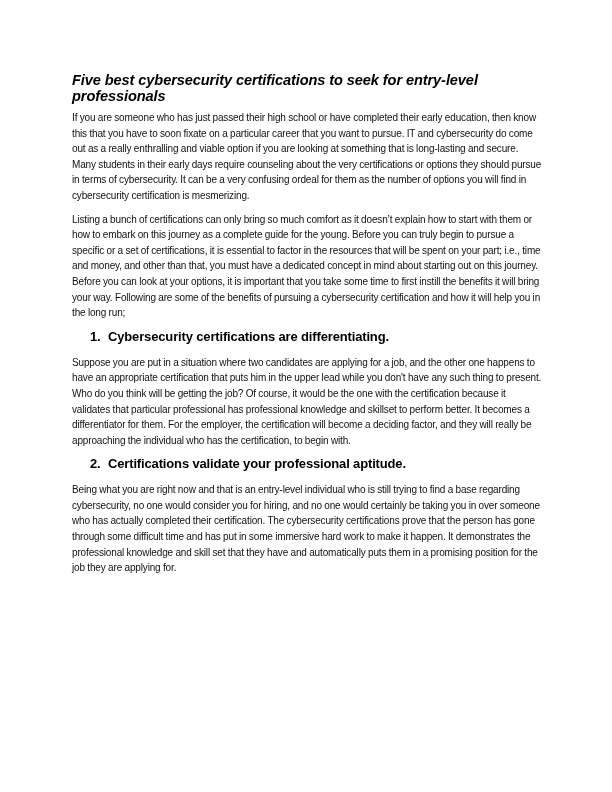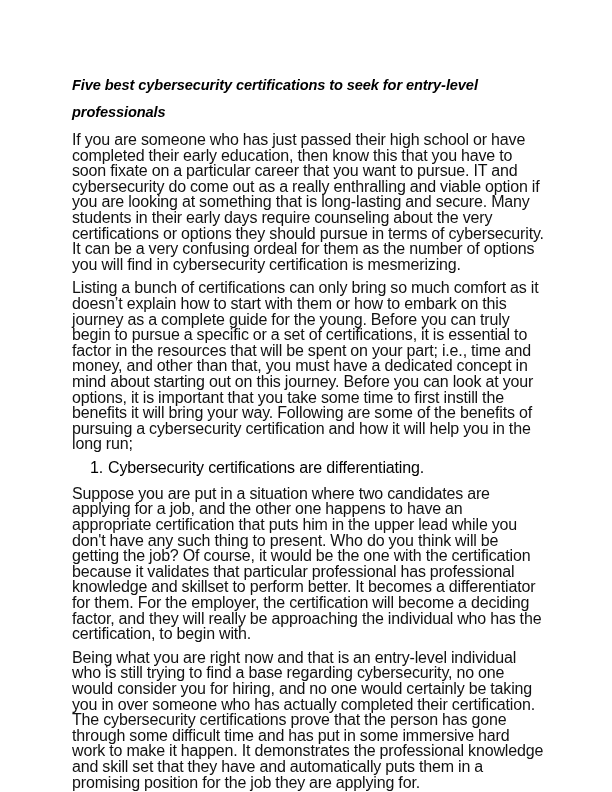--- a/index.html
+++ b/index.html
@@ -19,35 +19,35 @@
       position: absolute;
       left: 72px;
       top: 72px;
       width: 472px;
     }
     .title {
       font-family: "Liberation Sans", sans-serif;
       font-weight: bold;
       font-style: italic;
       font-size: 14.6px;
-      line-height: 27px;
+      line-height: 16px;
       margin: 0 0 6px 0;
       letter-spacing: -0.1px;
       color: #000000;
     }
     .para {
-      font-size: 16px;
+      font-size: 10px;
       line-height: 15.6px;
       margin: 0 0 8px 0;
       letter-spacing: -0.15px;
       word-spacing: -0.2px;
     }
     .heading {
-      font-weight: normal;
-      font-size: 16px;
+      font-weight: bold;
+      font-size: 13px;
       line-height: 16px;
       margin: 8px 0 10px 0;
       padding-left: 18px;
       letter-spacing: -0.15px;
       color: #000000;
     }
     .heading .num {
       display: inline-block;
       width: 18px;
     }
@@ -59,15 +59,18 @@
   <h1 class="title">Five best cybersecurity certifications to seek for entry-level professionals</h1>
 
   <p class="para">If you are someone who has just passed their high school or have completed their early education, then know this that you have to soon fixate on a particular career that you want to pursue. IT and cybersecurity do come out as a really enthralling and viable option if you are looking at something that is long-lasting and secure. Many students in their early days require counseling about the very certifications or options they should pursue in terms of cybersecurity. It can be a very confusing ordeal for them as the number of options you will find in cybersecurity certification is mesmerizing.</p>
   <p class="para">Listing a bunch of certifications can only bring so much comfort as it doesn’t explain how to start with them or how to embark on this journey as a complete guide for the young. Before you can truly begin to pursue a specific or a set of certifications, it is essential to factor in the resources that will be spent on your part; i.e., time and money, and other than that, you must have a dedicated concept in mind about starting out on this journey. Before you can look at your options, it is important that you take some time to first instill the benefits it will bring your way. Following are some of the benefits of pursuing a cybersecurity certification and how it will help you in the long run;</p>
 
   <div class="heading">
     <span class="num">1.</span><span>Cybersecurity certifications are differentiating.</span>
   </div>
   <p class="para">Suppose you are put in a situation where two candidates are applying for a job, and the other one happens to have an appropriate certification that puts him in the upper lead while you don't have any such thing to present. Who do you think will be getting the job? Of course, it would be the one with the certification because it validates that particular professional has professional knowledge and skillset to perform better. It becomes a differentiator for them. For the employer, the certification will become a deciding factor, and they will really be approaching the individual who has the certification, to begin with.</p>
 
+  <div class="heading">
+    <span class="num">2.</span><span>Certifications validate your professional aptitude.</span>
+  </div>
   <p class="para">Being what you are right now and that is an entry-level individual who is still trying to find a base regarding cybersecurity, no one would consider you for hiring, and no one would certainly be taking you in over someone who has actually completed their certification. The cybersecurity certifications prove that the person has gone through some difficult time and has put in some immersive hard work to make it happen. It demonstrates the professional knowledge and skill set that they have and automatically puts them in a promising position for the job they are applying for.</p>
 
 </div>
 
 </body></html>

